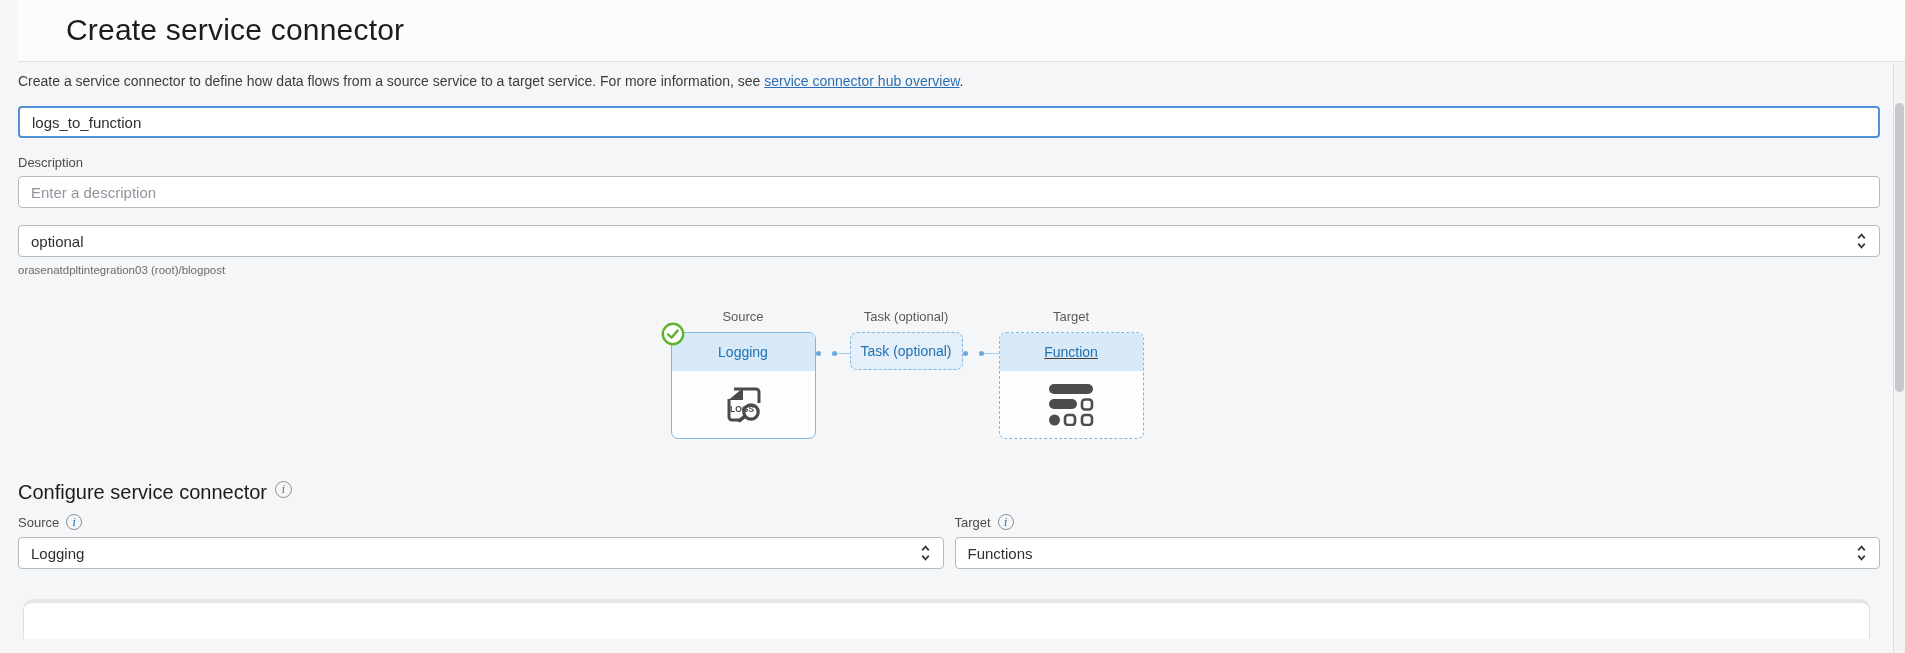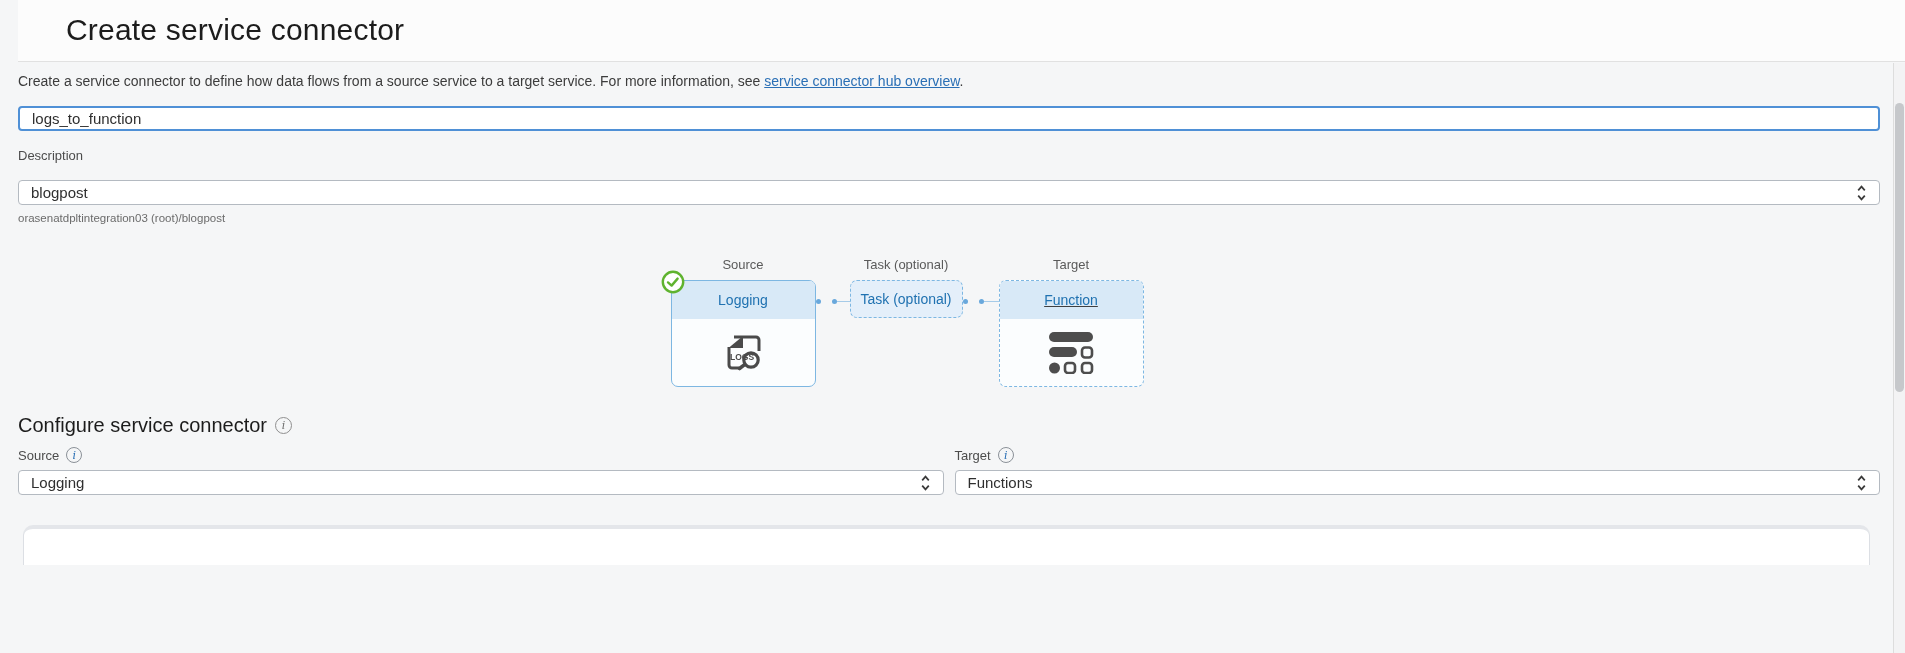--- a/index.html
+++ b/index.html
@@ -11,21 +11,21 @@
   
   .page-header { background:#fcfcfc; height:62px; padding:13px 48px 0 48px; border-bottom:1px solid #e1e1e1;margin-left:18px; }
   .page-title { font-size:30px; font-weight:300; color:#1c1c1c; letter-spacing:.2px; }
   
   .content { padding:11px 25px 0 18px; }
   .intro { font-size:14px; color:#3c3c3c; }
   .intro a { color:var(--link-blue,#2a6fb5); text-decoration:underline; cursor:pointer; }
   .field { margin-top:17px; }
   .field-label { font-size:13px; color:#4c4c4c; margin-bottom:6px; }
   .text-input, .select-box {
-    width:100%; height:25px; background:#fff; border:1px solid #b4bac1;
+    width:100%; height:32px; background:#fff; border:1px solid #b4bac1;
     border-radius:4px; font-size:15px; color:#2f2f2f; padding:0 12px;
     font-family:"Liberation Sans","DejaVu Sans",sans-serif; outline:none;
   }
   .text-input.focused { border:2px solid var(--accent-blue,#4f90d6); }
   .text-input::placeholder { color:#8e959c; }
   .select-box { display:flex; align-items:center; justify-content:space-between; cursor:pointer; }
   .select-value { font-size:15px; color:#2f2f2f; }
   .chevrons { display:flex; align-items:center; }
   .helper-text { font-size:11.5px; color:#6b6b6b; margin-top:7px; }
   
@@ -49,21 +49,21 @@
     border-radius:7px; background:var(--task-bg,#e4effa);
     display:flex; align-items:center; justify-content:center;
     font-size:14px; color:var(--node-blue,#2072b1);
   }
   .check-badge { position:absolute; top:-11px; left:-11px; width:24px; height:24px; }
   .connector { display:flex; align-items:center; margin-top:42px; }
   .conn-dot { width:5px; height:5px; border-radius:50%; background:#69a8dc; flex:none; }
   .conn-gap { width:11px; }
   .conn-line { height:1.5px; background:#a6cbe8; flex:none; }
   
-  .section-heading { margin-top:27px; display:flex; align-items:center; gap:8px; }
+  .section-heading { margin-top:42px; display:flex; align-items:flex-start; gap:8px; }
   .section-heading h2 { font-size:20px; font-weight:400; color:#1c1c1c; }
   .info-icon {
     display:inline-flex; align-items:center; justify-content:center;
     width:17px; height:17px; border:1px solid #8f8f8f; border-radius:50%;
     font-family:"DejaVu Serif","Liberation Serif",serif; font-style:italic;
     font-size:11px; color:#6f6f6f; cursor:pointer; flex:none;
   }
   .info-icon.blue-i { color:#2a6fb5; border-color:#8b9198; width:16px; height:16px; }
   .two-col { display:grid; grid-template-columns:1fr 1fr; column-gap:11px; margin-top:10px; }
   .col-label { display:flex; align-items:center; gap:7px; font-size:13px; color:#4c4c4c; margin-bottom:7px; }
@@ -94,25 +94,26 @@
 <div class="content">
 
   <div class="intro"><span>Create a service connector to define how data flows from a source service to a target service. For more information, see </span><a>service connector hub overview</a><span>.</span></div>
 
   <div class="field">
     <input class="text-input focused" type="text" value="logs_to_function" style="">
   </div>
 
   <div class="field">
     <div class="field-label">Description</div>
+    <input class="text-input" type="text" placeholder="Enter a description" style="">
   </div>
 
   <div class="field">
     <div class="select-box">
-      <span class="select-value">blogpost</span>
+      <span class="select-value">optional</span>
       <span class="chevrons">
         <svg width="11" height="18" viewBox="0 0 11 18">
             <path d="M2.2 6.4 L5.5 2.6 L8.8 6.4" fill="none" stroke="#3a3a3a" stroke-width="1.7"></path>
             <path d="M2.2 11.6 L5.5 15.4 L8.8 11.6" fill="none" stroke="#3a3a3a" stroke-width="1.7"></path>
           </svg>
       </span>
     </div>
     <div class="helper-text">orasenatdpltintegration03 (root)/blogpost</div>
   </div>
 

